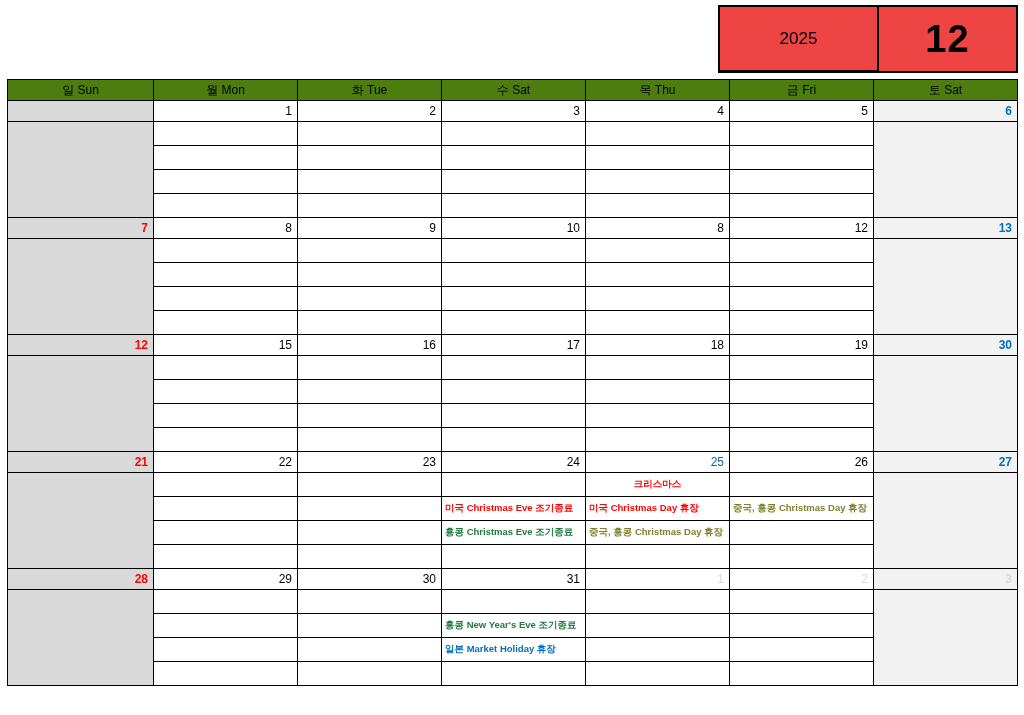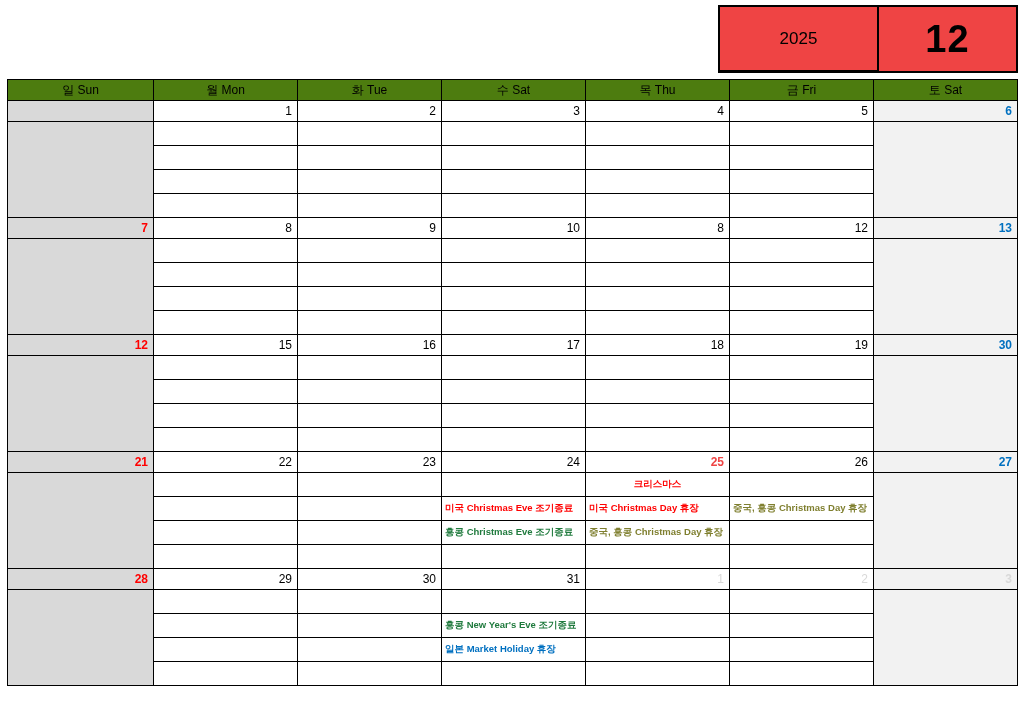--- a/index.html
+++ b/index.html
@@ -103,21 +103,21 @@
   
   td.datecell {
     height: 21px;
     text-align: right;
     vertical-align: middle;
     font-size: 12px;
     padding-right: 5px;
   }
   td.datecell.sun { color: #ff0000; font-weight: bold; background: #d9d9d9; }
   td.datecell.sat { color: #0070c0; font-weight: bold; background: #f2f2f2; }
-  td.datecell.holiday { color: #ef4444; font-weight: bold; }
+  td.datecell.holiday { color: #0369a1; font-weight: normal; }
   td.datecell.out { color: #d9d9d9; }
   td.datecell.out.sat { color: #d9d9d9; background: #f2f2f2; font-weight: bold;}
 
   
   td.eventcell {
     height: 24px;
     vertical-align: middle;
     font-size: 9.5px;
     font-weight: bold;
     padding: 0 3px;

